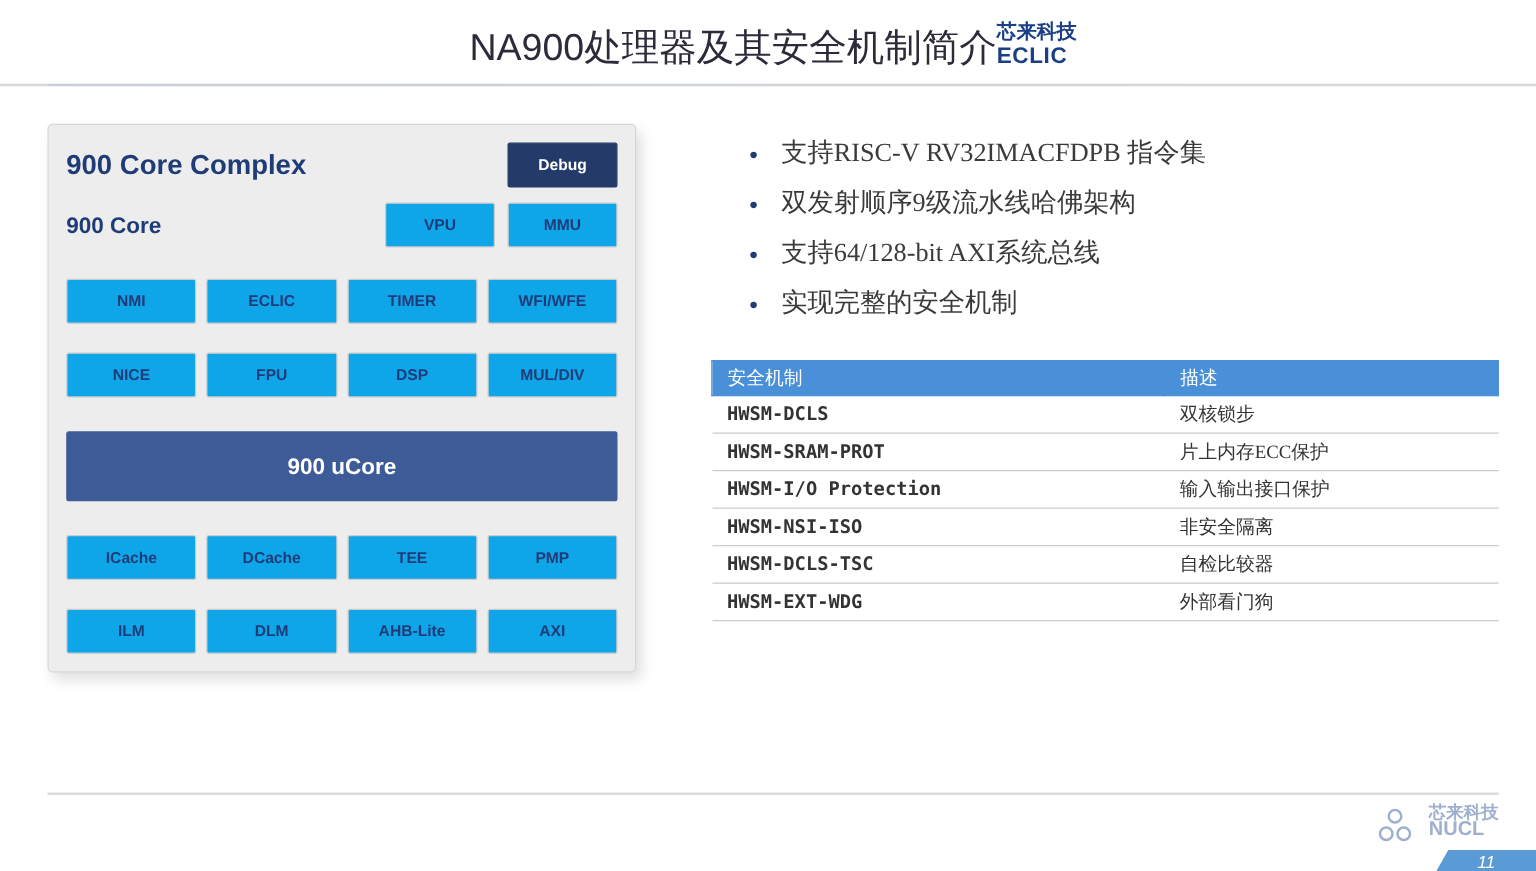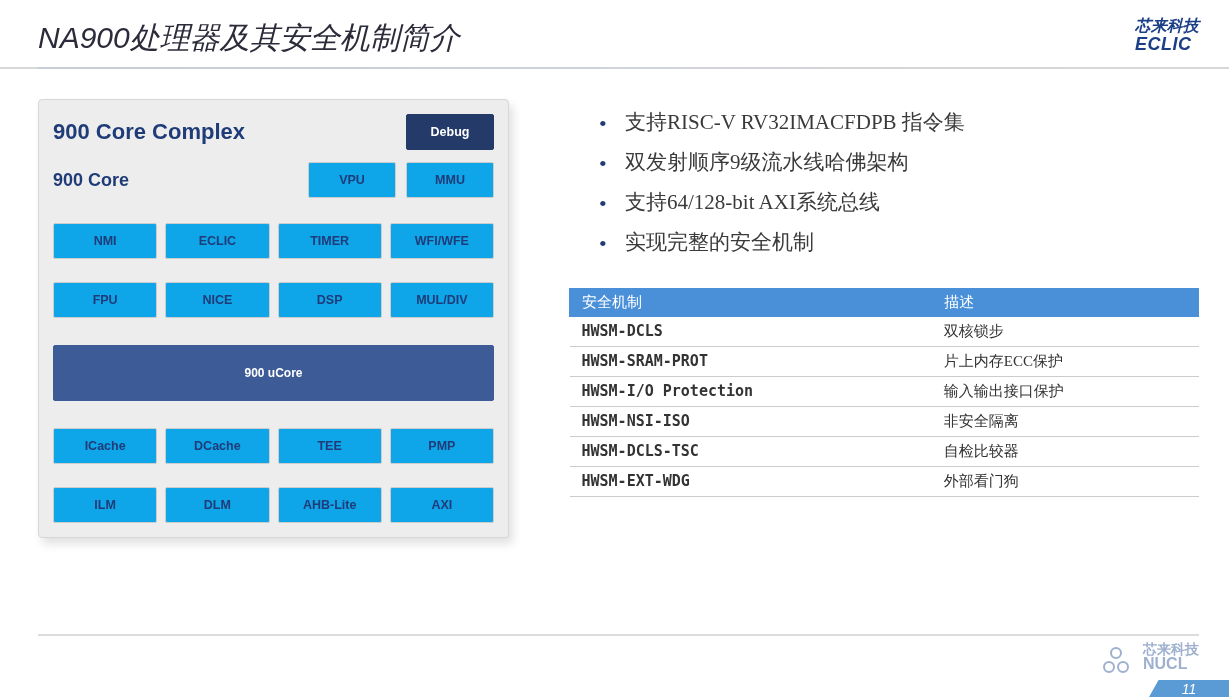--- a/index.html
+++ b/index.html
@@ -6,26 +6,25 @@
   body {
     width: 1229px;
     height: 697px;
     font-family: "Microsoft YaHei", "PingFang SC", Arial, sans-serif;
     background: #fff;
     position: relative;
     overflow: hidden;
   }
   .header {
     display: flex;
-    justify-content: space-between;
+    justify-content: center;
     align-items: flex-start;
     padding: 18px 30px 8px 38px;
     border-bottom: 2px solid #d8d8d8;
     position: relative;
-    font-style: italic;
   }
   .header::after {
     content: "";
     position: absolute;
     left: 38px; right: 30px; bottom: -2px;
     height: 2px;
     background: linear-gradient(90deg, rgba(0,80,180,0.08), rgba(0,80,180,0));
   }
   .title {
     font-size: 30px;
@@ -97,21 +96,21 @@
     font-size: 18px;
     flex: 0 0 auto;
     height: auto;
   }
   .row-eq { display: flex; gap: 8px; margin-bottom: 8px; }
   .row-eq > div { flex: 1 1 0; margin-top: 15px; }
   .bx-ucore {
     background: #3d5b97;
     color: #fff;
     height: 56px;
-    font-size: 12px;
+    font-size: 18px;
     font-weight: 700;
     border-color: #3d5b97;
   }
   .stack-gap { height: 4px; }
 
   
   .bullets {
     list-style: none;
     margin: 4px 0 25px 30px;
     font-family: Liberation Serif, serif;
@@ -222,22 +221,22 @@
       </div>
 
       <div class="row-eq">
         <div class="bx-sub">NMI</div>
         <div class="bx-sub">ECLIC</div>
         <div class="bx-sub">TIMER</div>
         <div class="bx-sub">WFI/WFE</div>
       </div>
 
       <div class="row-eq">
+        <div class="bx-sub">NICE</div>
         <div class="bx-sub">FPU</div>
-        <div class="bx-sub">NICE</div>
         <div class="bx-sub">DSP</div>
         <div class="bx-sub">MUL/DIV</div>
       </div>
 
       <div class="stack-gap"></div>
       <div class="row-eq">
         <div class="bx-ucore">900 uCore</div>
       </div>
       <div class="stack-gap"></div>
 

